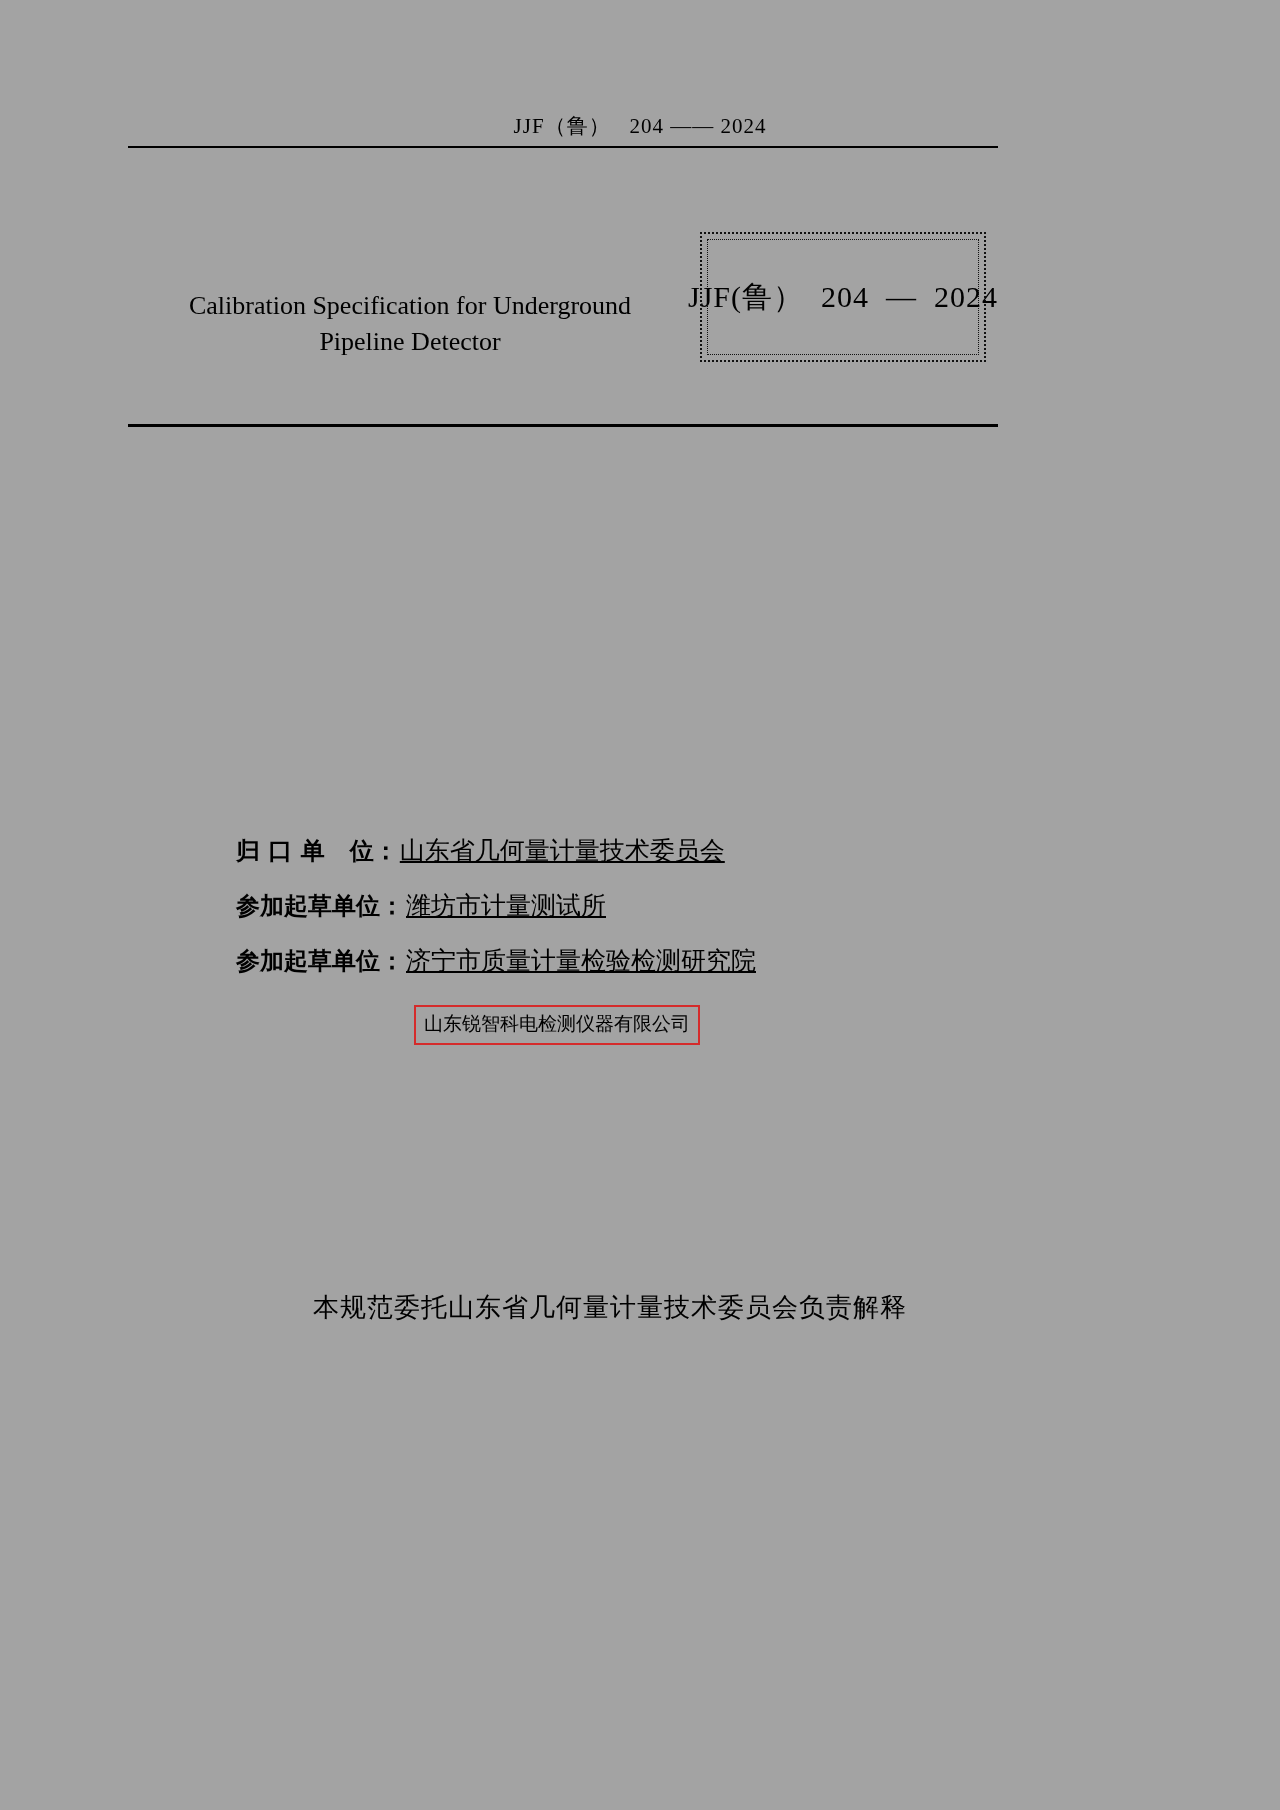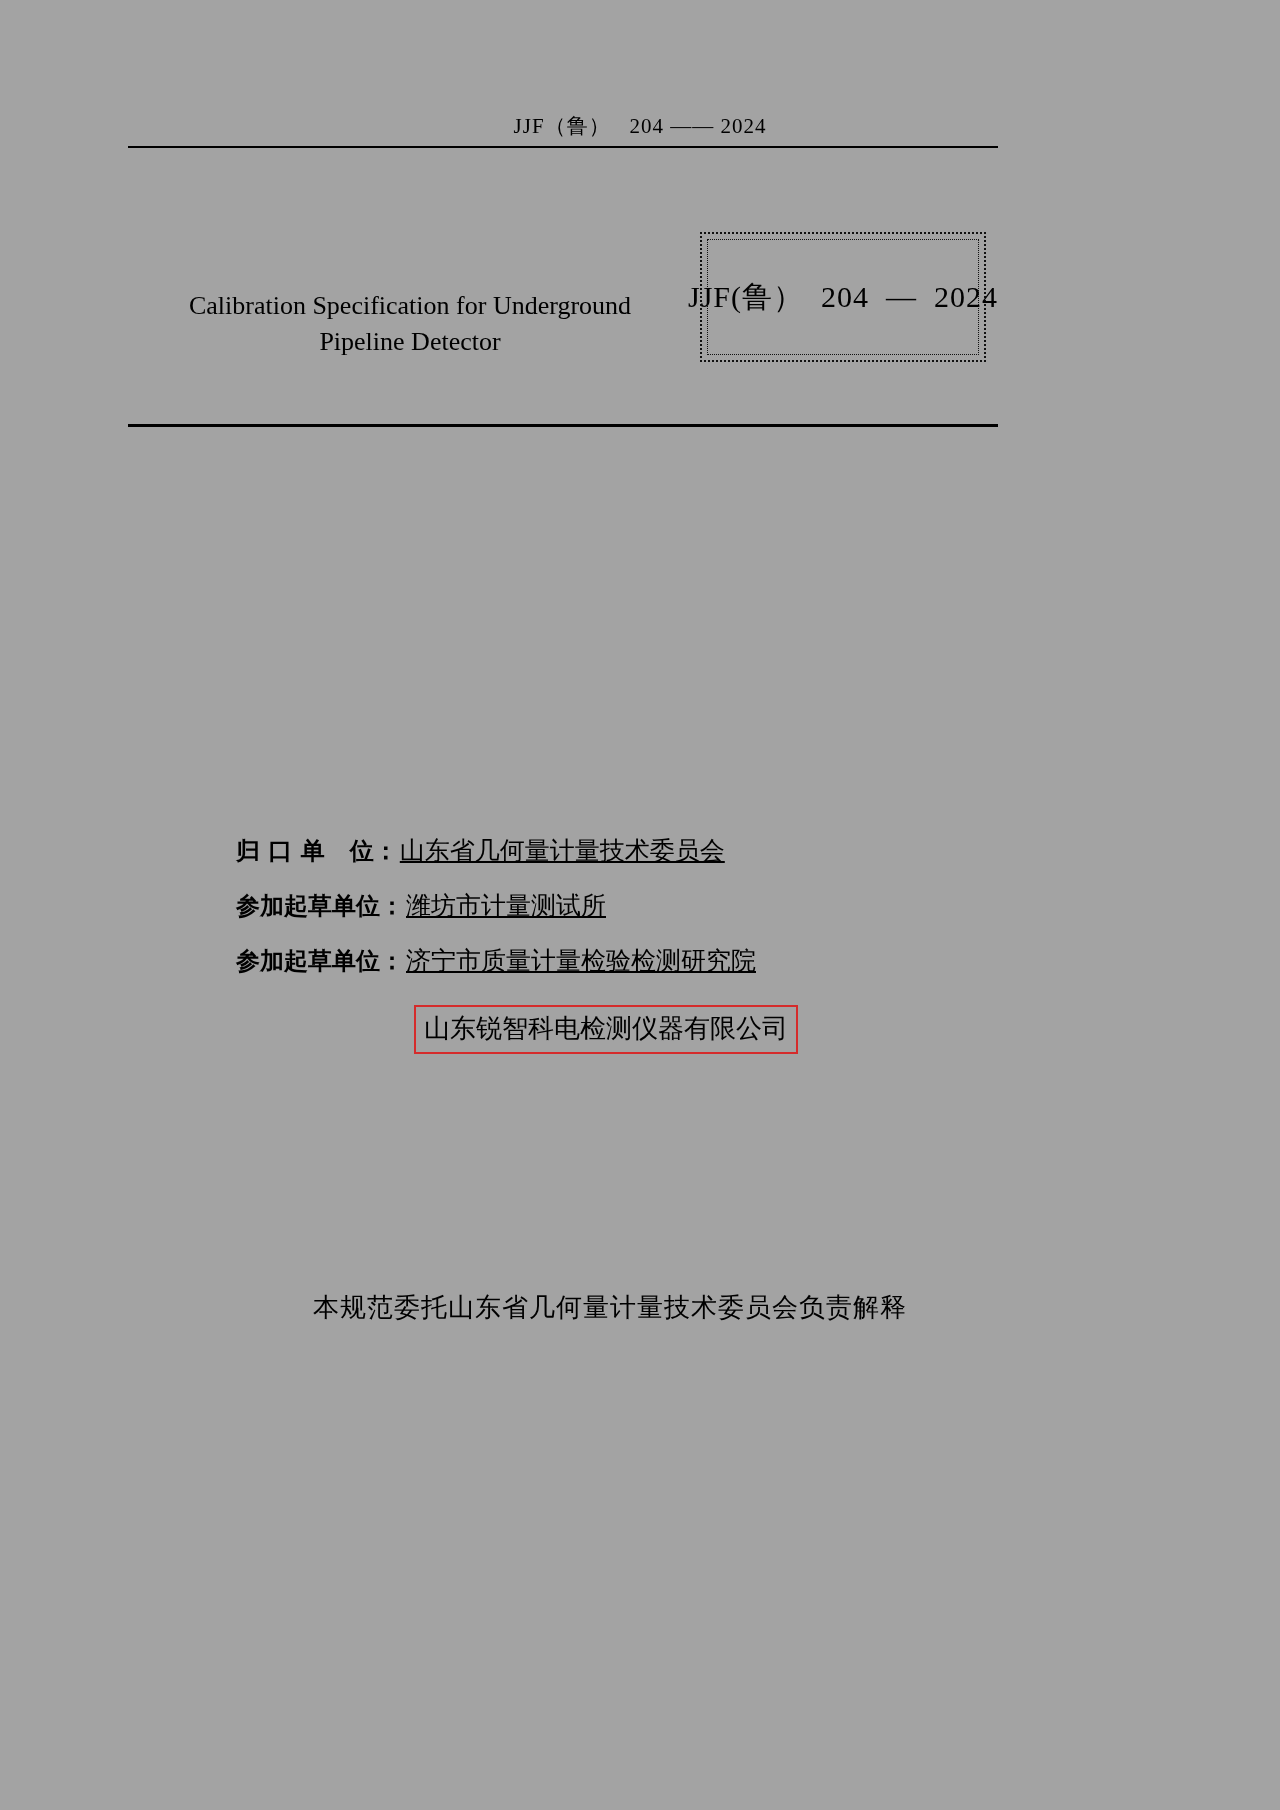--- a/index.html
+++ b/index.html
@@ -133,21 +133,21 @@
     margin-left: 2px;
     text-decoration: underline;
   }
   .org-extra {
     margin-top: 6px;
     margin-left: 178px;
     display: inline-block;
     padding: 4px 8px 6px 8px;
     border: 2px solid #d52b2b;
     font-family: "Liberation Serif", serif;
-    font-size: 26px;
+    font-size: 19px;
     white-space: nowrap;
   }
 
   
   .footer-note {
     position: absolute;
     top: 1290px;
     left: 0;
     width: 1220px;
     text-align: center;

